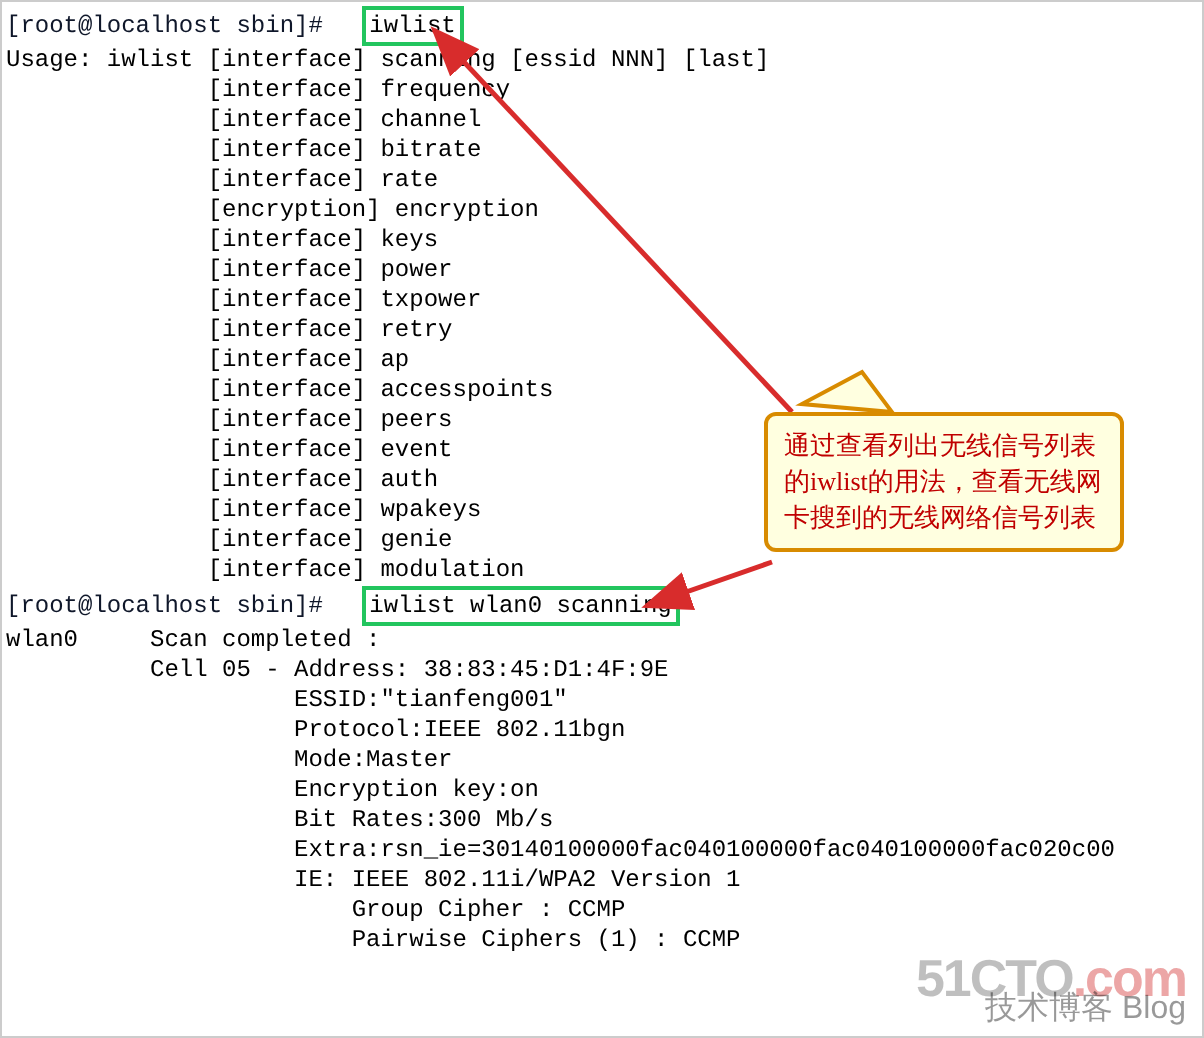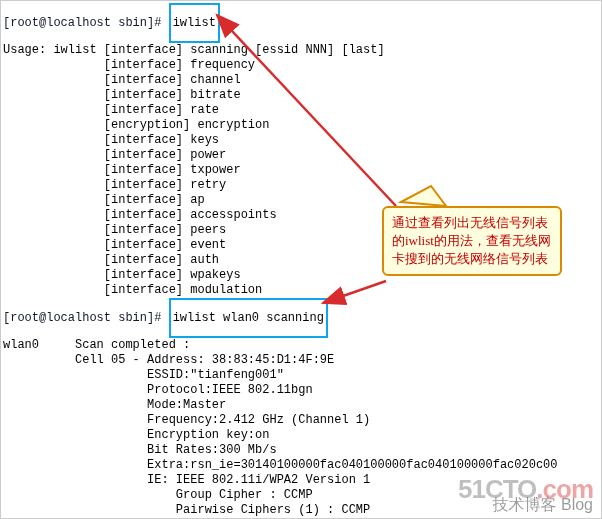--- a/index.html
+++ b/index.html
@@ -14,23 +14,24 @@
     color: #000;
     background: #fff;
     border: 1px solid #ccc;
     position: relative;
     overflow: hidden;
   }
   .line { white-space: pre; }
   .prompt { color: #0f172a; }
   .hlbox {
     display: inline-block;
-    border: 2px solid #0ea5e9;
-    padding: 11px 2px;
+    border: 2px solid #22c55e;
+    padding: 1px 2px;
     line-height: 14px;
+    margin-left: 12px;
   }
   .arrow-svg {
     position: absolute;
     left: 0; top: 0;
     width: 602px; height: 519px;
     pointer-events: none;
   }
   .callout {
     position: absolute;
     left: 381px;
@@ -82,32 +83,32 @@
     <div class="line">              [interface] keys</div>
     <div class="line">              [interface] power</div>
     <div class="line">              [interface] txpower</div>
     <div class="line">              [interface] retry</div>
     <div class="line">              [interface] ap</div>
     <div class="line">              [interface] accesspoints</div>
     <div class="line">              [interface] peers</div>
     <div class="line">              [interface] event</div>
     <div class="line">              [interface] auth</div>
     <div class="line">              [interface] wpakeys</div>
+    <div class="line">              [interface] genie</div>
     <div class="line">              [interface] modulation</div>
   </div>
 
 <div class="line"><span class="prompt">[root@localhost sbin]# </span><span class="hlbox">iwlist wlan0 scanning</span></div>
 
 <div class="line">wlan0     Scan completed :</div>
 <div class="line">          Cell 05 - Address: 38:83:45:D1:4F:9E</div>
 <div id="cell-block">
     <div class="line">                    ESSID:"tianfeng001"</div>
     <div class="line">                    Protocol:IEEE 802.11bgn</div>
     <div class="line">                    Mode:Master</div>
-    <div class="line">                    Frequency:2.412 GHz (Channel 1)</div>
     <div class="line">                    Encryption key:on</div>
     <div class="line">                    Bit Rates:300 Mb/s</div>
     <div class="line">                    Extra:rsn_ie=30140100000fac040100000fac040100000fac020c00</div>
     <div class="line">                    IE: IEEE 802.11i/WPA2 Version 1</div>
     <div class="line">                        Group Cipher : CCMP</div>
     <div class="line">                        Pairwise Ciphers (1) : CCMP</div>
   </div>
 
 <svg class="arrow-svg">
   <defs>

